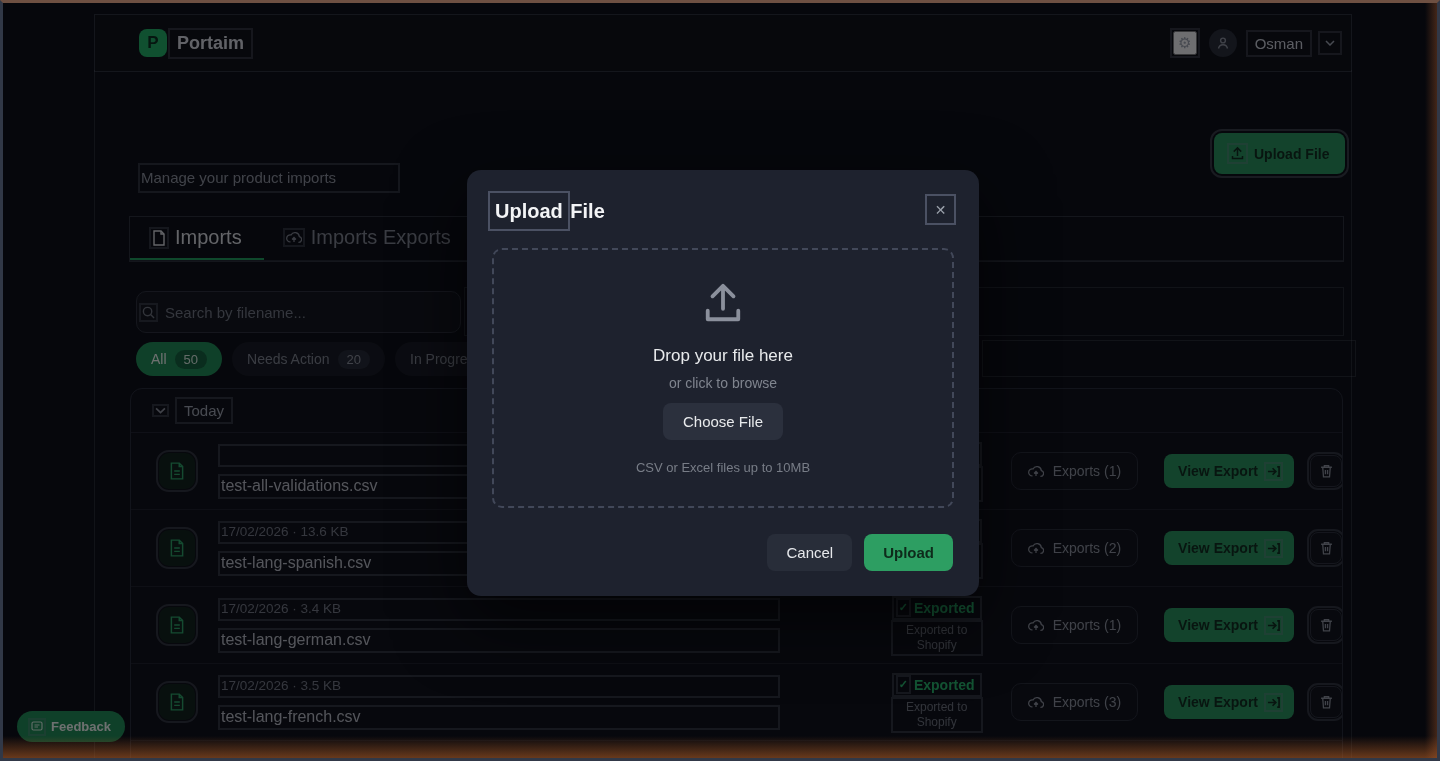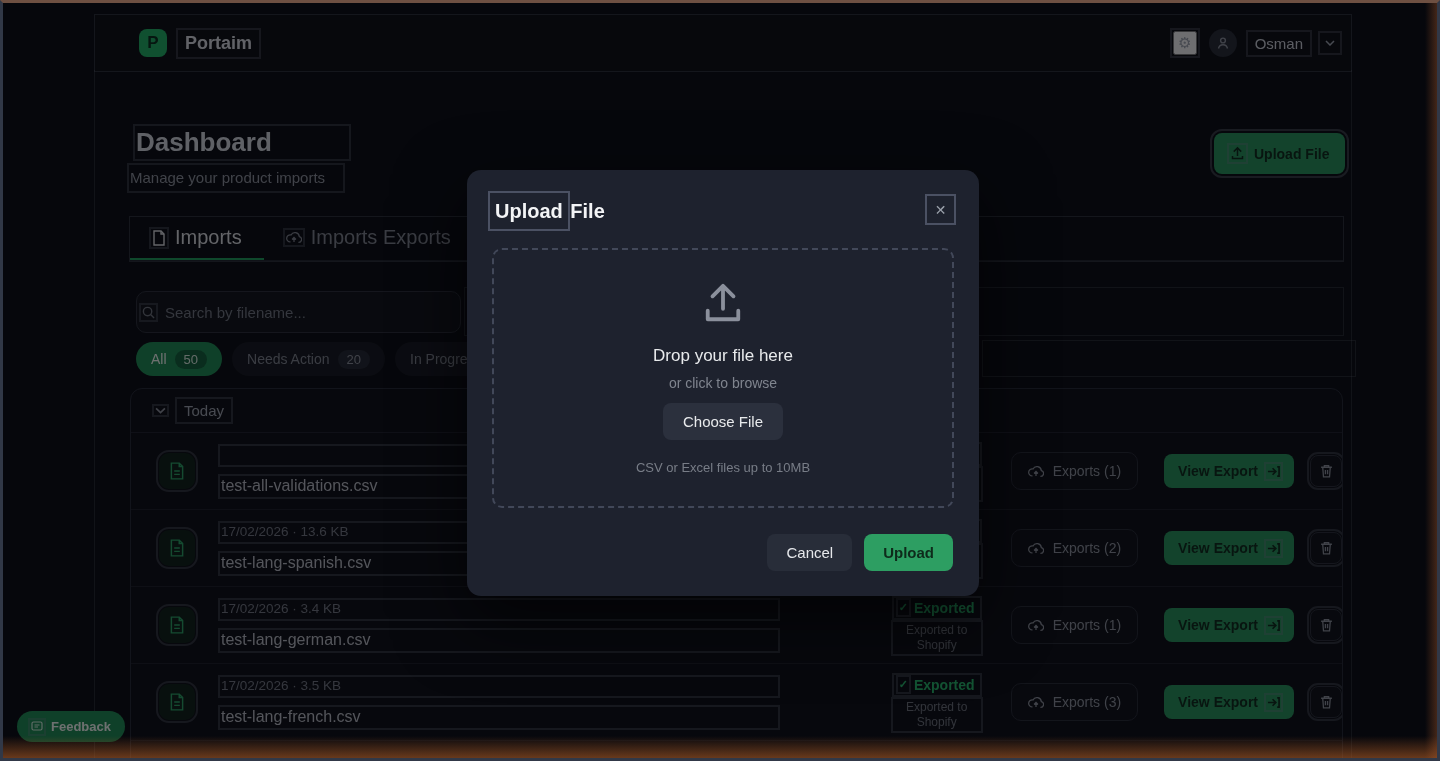--- a/index.html
+++ b/index.html
@@ -21,32 +21,32 @@
   
   .main-box { position:absolute; left:92px; top:68px; width:1256px; height:693px;
               outline:1px solid rgba(122,129,145,.22); }
 
   .topbar { position:absolute; left:92px; top:12px; width:1256px; height:56px;
             display:flex; align-items:center; padding:0 12px 0 44px;
             outline:1px solid rgba(122,129,145,.28); background:#0c0e13; }
   .logo { width:28px; height:28px; border-radius:8px; background:#1fae63;
           color:#0a2e1c; font-weight:bold; font-size:17px; display:flex;
           align-items:center; justify-content:center; }
-  .brand { margin-left:12px; font-size:18px; font-weight:bold; color:#d3d6db; padding:2px 6px; }
+  .brand { margin-left:4px; font-size:18px; font-weight:bold; color:#d3d6db; padding:2px 6px; }
   .topbar-right { margin-left:auto; display:flex; align-items:center; gap:12px; }
   .icon-btn { width:24px; height:24px; display:flex; align-items:center; justify-content:center;
               color:#9aa0aa; font-size:15px; }
   .avatar { width:28px; height:28px; border-radius:50%; background:#262a33;
             display:flex; align-items:center; justify-content:center; }
   .username { font-size:15px; color:#c6cad1; padding:2px 6px; }
   .chev-box { width:18px; height:18px; display:flex; align-items:center; justify-content:center; }
 
   .page-title { position:absolute; left:133px; top:124px; width:212px;
                 font-size:26px; font-weight:bold; color:#cfd3d9; }
-  .page-sub { position:absolute; left:127px; top:163px; width:212px;
+  .page-sub { position:absolute; left:138px; top:163px; width:256px;
               font-size:15px; line-height:24px; color:#8a8f99; }
   .upload-file-btn { position:absolute; left:1211px; top:130px; height:41px;
               display:flex; align-items:center; gap:9px; padding:0 16px;
               background:#27905a; border:none; border-radius:8px;
               color:#0e2b1b; font-size:14px; font-weight:bold; }
 
   .tabs { position:absolute; left:127px; top:214px; width:1213px; height:44px;
           display:flex; align-items:stretch; outline:1px solid rgba(122,129,145,.28);
           border-bottom:1px solid #20242d; }
   .tab { display:flex; align-items:center; gap:9px; padding:0 22px; font-size:20px;
@@ -152,21 +152,20 @@
       </div>
       <div class="username bxt">Osman</div>
       <div class="chev-box bxt">
         <svg width="10" height="6" viewBox="0 0 10 6" fill="none" stroke="#9aa0aa" stroke-width="1.5">
             <path d="M1 1l4 4 4-4"></path>
           </svg>
       </div>
     </div>
   </header>
 
-  <h1 class="page-title bxt">Dashboard</h1>
   <p class="page-sub bxt">Manage your product imports</p>
 
   <button class="upload-file-btn bx">
     <span class="bxt" style="display:flex;">
       <svg width="15" height="15" viewBox="0 0 24 24" fill="none" stroke="#0e2b1b" stroke-width="2.4">
         <path d="M12 16V4M6 9l6-6 6 6"></path>
           <path d="M4 16v4h16v-4"></path>
       </svg>
     </span>
     <span>Upload File</span>

